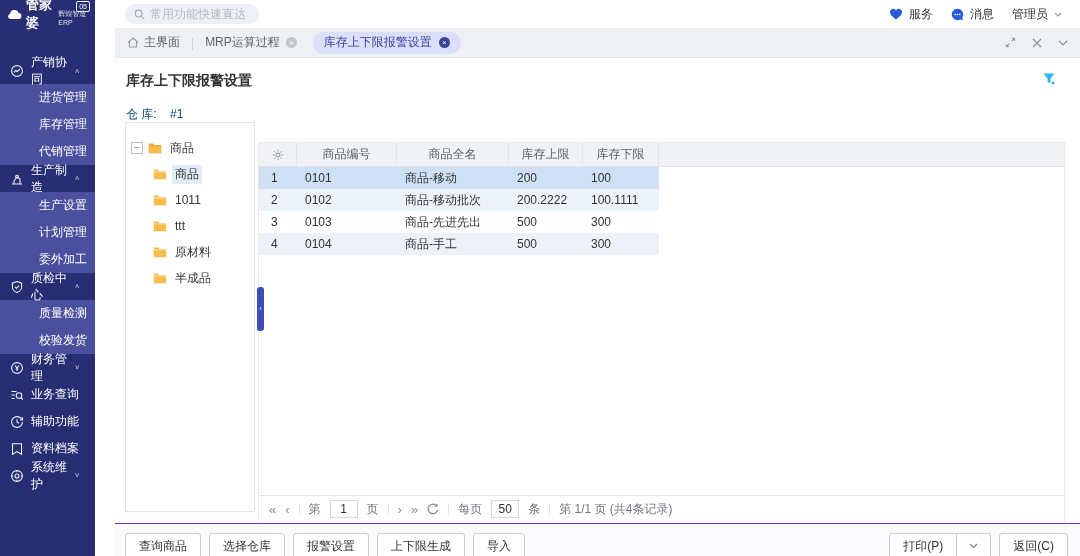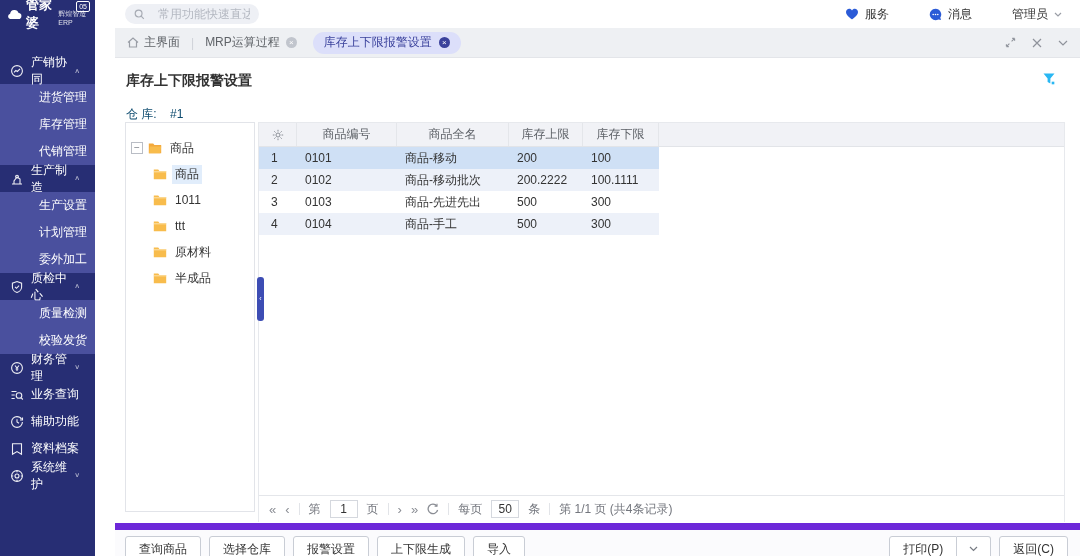--- a/index.html
+++ b/index.html
@@ -22,23 +22,23 @@
   .m-caret { font-size:8px; color:rgba(255,255,255,.65); transform:scaleY(.8); }
   .m-sub { background:#4a509e; }
   .m-sub .m-row { padding-left:39px; }
 
   
   .topbar { position:absolute; left:115px; top:0; width:965px; height:28px; background:#fff;
     display:flex; align-items:center; padding:0 18px 0 10px; }
   .search { width:134px; height:20px; background:#eef0f5; border-radius:11px; display:flex;
     align-items:center; padding:0 9px; gap:5px; }
   .search input { border:none; outline:none; background:transparent; width:100%; font-size:12px;
-    font-family:inherit; color:#8b8f98;margin-left:8px; }
+    font-family:inherit; color:#8b8f98; }
   .search input::placeholder { color:#b4b8c1; }
-  .top-right { margin-left:auto; display:flex; align-items:center; gap:40px; }
+  .top-right { margin-left:auto; display:flex; align-items:center; gap:18px; }
   .top-item { display:flex; align-items:center; gap:6px; cursor:pointer; color:#333; }
 
   
   .tabbar { position:absolute; left:115px; top:28px; width:965px; height:30px; background:#eef0f3;
     border-bottom:1px solid #e3e5e9; display:flex; align-items:center; padding:0 12px; color:#5f6368; }
   .tab-home { display:flex; align-items:center; gap:5px; cursor:pointer; }
   .tab-sep { color:#cfd2d8; margin:0 11px; }
   .tab { display:flex; align-items:center; gap:6px; cursor:pointer; margin-right:16px; }
   .cclose { width:11px; height:11px; border-radius:50%; background:#c1c5cd; color:#fff; font-size:8px;
     line-height:11px; text-align:center; display:inline-block; }
@@ -57,21 +57,21 @@
 
   .panels { position:absolute; left:10px; top:64px; right:15px; bottom:1px; display:flex; }
   .tree-panel { width:130px; border:1px solid #e2e4e9; background:#fff; padding:12px 5px; margin-bottom:10px; }
   .t-row { height:26px; display:flex; align-items:center; gap:5px; cursor:pointer; }
   .t-child { padding-left:22px; }
   .t-exp { width:12px; height:12px; border:1px solid #b9bdc5; background:#fff; color:#7b7f88;
     font-size:10px; line-height:10px; text-align:center; flex:none; }
   .t-label { padding:1px 3px; }
   .t-selected .t-label { background:#e1edfb; }
 
-  .grid-panel { flex:1; margin-left:3px; border:1px solid #e7e9ed; border-bottom:none; position:relative; background:#fff; }
+  .grid-panel { flex:1; margin-left:3px; border:1px solid #e7e9ed; border-bottom:none; position:relative; background:#fff;margin-top:20px; }
   .g-head { display:flex; height:24px; background:#f1f2f6; border-bottom:1px solid #e2e4e8;
     color:#5c6066; align-items:stretch; }
   .g-hc { display:flex; align-items:center; justify-content:center; border-right:1px solid #e4e6ea; }
   .g-hc.fill { flex:1; border-right:none; }
   .c0 { width:38px; flex:none; }
   .c1 { width:100px; flex:none; }
   .c2 { width:112px; flex:none; }
   .c3 { width:74px; flex:none; }
   .c4 { width:76px; flex:none; }
   .g-row { display:flex; height:22px; align-items:center; width:400px; }
@@ -87,21 +87,21 @@
 
   .pager { position:absolute; left:0; right:0; bottom:0; height:27px; border-top:1px solid #e4e6ea;
     display:flex; align-items:center; padding:0 10px; gap:9px; color:#73767d; background:#fff; }
   .p-ico { cursor:pointer; font-size:13px; color:#8a8d94; }
   .p-sep { width:1px; height:12px; background:#e2e4e8; }
   .p-box { width:28px; height:18px; border:1px solid #d5d8de; background:#fff; text-align:center;
     font-size:12px; color:#333; line-height:16px; }
 
   
   .footer { position:absolute; left:115px; bottom:0; width:965px; height:33px; background:#fbfbfd;
-    border-top:7px solid #6d28d9; display:flex; align-items:center; padding:12px 12px 0 10px; gap:8px; }
+    border-top:1px solid #6d28d9; display:flex; align-items:center; padding:12px 12px 0 10px; gap:8px; }
   .btn { height:26px; padding:0 13px; background:#fff; border:1px solid #c9cdd5; border-radius:3px;
     font-size:12px; color:#333; cursor:pointer; font-family:inherit; }
   .f-right { margin-left:auto; display:flex; align-items:flex-end; gap:8px; }
   .split { display:flex; }
   .split .btn.l { border-radius:3px 0 0 3px; }
   .split .btn.r { border-radius:0 3px 3px 0; border-left:none; width:34px; padding:0; color:#666; }
 </style>
 </head>
 <body>
 

